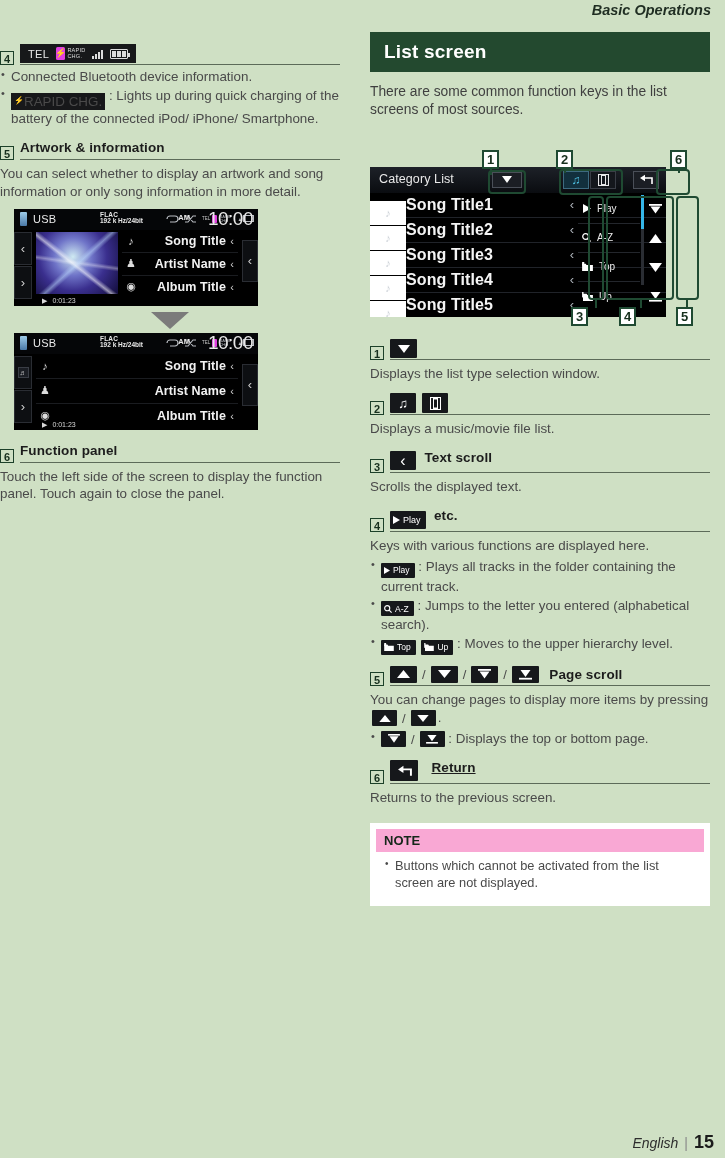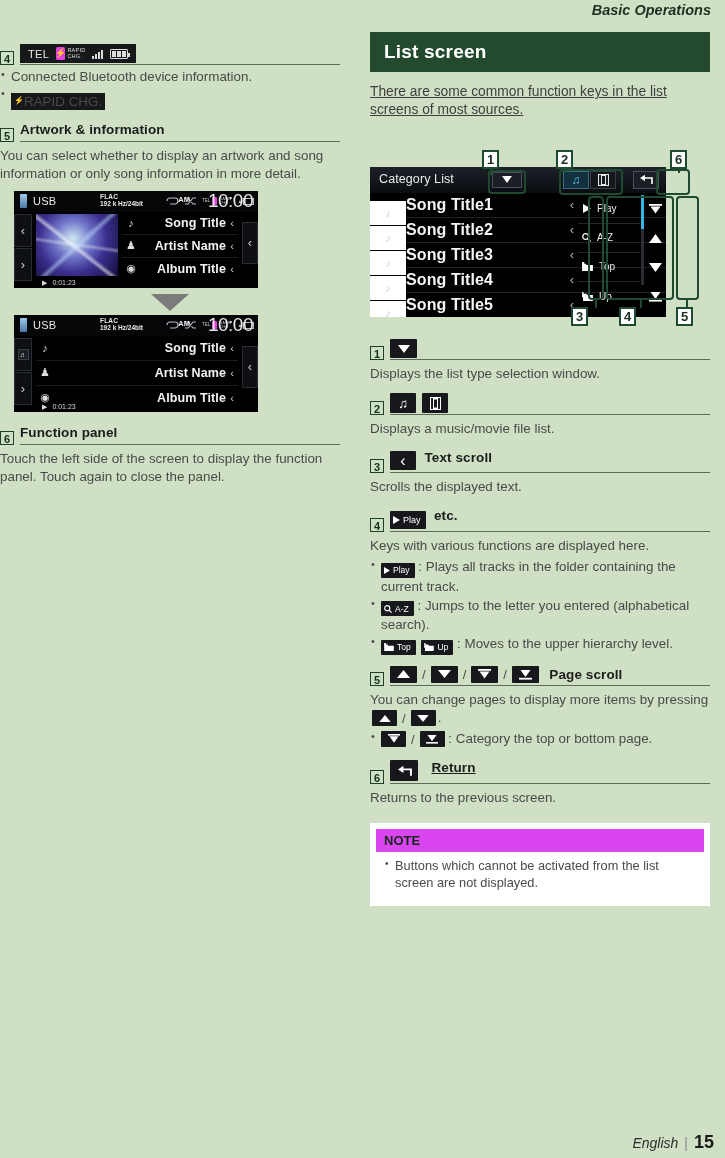--- a/index.html
+++ b/index.html
@@ -150,21 +150,21 @@
             display:flex;align-items:center;justify-content:center;color:#cfcfcf;font-size:8px;box-sizing:border-box;}
 
   .downarrow{width:0;height:0;border-left:19px solid transparent;border-right:19px solid transparent;
              border-top:17px solid #7b7b7b;margin:6px auto 4px auto;}
 
   
   .titlebar{
     background:#23492f;color:#fff;font-size:19px;font-weight:bold;
     padding:9px 14px;letter-spacing:.2px;
   }
-  .intro{font-size:13.8px;line-height:1.34;color:#3f3f3f;margin:11px 0 0 0;text-decoration:underline;}
+  .intro{font-size:13.8px;line-height:1.34;color:#3f3f3f;margin:11px 0 0 0;}
 
   
   .figwrap{position:relative;margin-top:30px;height:175px;}
   .listscreen{
     position:absolute;left:0;top:17px;width:296px;height:150px;background:#000;overflow:hidden;
   }
   .ls-head{height:26px;background:linear-gradient(#1d2128,#0a0c10);position:relative;}
   .ls-head .cat{position:absolute;left:9px;top:5px;color:#eaeaea;font-size:12.5px;letter-spacing:.1px;}
   .ls-rows{position:absolute;top:26px;left:0;right:0;bottom:0;}
   .ls-row{height:24px;display:flex;align-items:center;border-bottom:1px solid #202329;position:relative;}
@@ -185,21 +185,21 @@
   
   .cbox{position:absolute;border:2.2px solid #1f4a32;border-radius:4px;box-sizing:border-box;}
   .cnum{
     position:absolute;width:17px;height:19px;border:2.2px solid #1f4a32;background:#fff;
     color:#17301e;font-weight:bold;font-size:13px;line-height:15px;text-align:center;box-sizing:border-box;
   }
   .cline{position:absolute;width:2px;background:#1f4a32;}
 
   
   .note{margin-top:16px;background:#ffffff;padding:6px;}
-  .note .nh{background:#d946ef;color:#15271a;font-weight:bold;font-size:13px;padding:4px 8px;}
+  .note .nh{background:#f9a8d4;color:#15271a;font-weight:bold;font-size:13px;padding:4px 8px;}
   .note ul{list-style:none;margin:6px 0 8px 0;padding:0 8px;}
   .note li{position:relative;padding-left:11px;font-size:12.8px;line-height:1.32;color:#4a4a4a;}
   .note li:before{content:"\2022";position:absolute;left:1px;top:-1px;font-size:10px;}
 
   
   .footer{
     position:absolute;right:11px;bottom:5px;
     display:flex;align-items:baseline;gap:6px;color:#2d2d2d;
   }
   .footer .eng{font-style:italic;font-size:14px;}
@@ -247,20 +247,21 @@
     <ul class="bul">
       <li>Connected Bluetooth device information.</li>
       <li>
         <span class="rapidchip">
           <span class="bolt" style="width:8px;height:11px;font-size:8px;">⚡</span>
           <span class="rtxt">
             <span>RAPID</span>
             <span>CHG.</span>
           </span>
         </span>
+        <span>: Lights up during quick charging of the battery of the connected iPod/ iPhone/ Smartphone.</span>
       </li>
     </ul>
 
     <div class="sec">
       <span class="numchip">5</span>
       <span class="rule"><span class="htext">Artwork &amp; information</span></span>
     </div>
     <p class="body">You can select whether to display an artwork and song information or only song information in more detail.</p>
 
     <div class="devshot">
@@ -686,21 +687,21 @@
               </svg>
           </span>
           <span class="slash">/</span>
           <span class="key" style="width:25px;height:16px;display:inline-flex;align-items:center;justify-content:center;">
             <svg width="12" height="10" viewBox="0 0 13 11">
                 <polygon points="1.5,1 11.5,1 6.5,8" fill="#fff"></polygon>
                 <rect x="0" y="8.8" width="13" height="1.8" fill="#fff"></rect>
               </svg>
           </span>
         </span>
-        <span>: Category the top or bottom page.</span>
+        <span>: Displays the top or bottom page.</span>
       </li>
     </ul>
 
     <div class="sec">
       <span class="numchip">6</span>
       <span class="rule" style="padding-bottom:2px;">
         <span class="key big" style="width:28px;height:21px;display:inline-flex;align-items:center;justify-content:center;vertical-align:-5px;">
           <svg width="15" height="12" viewBox="0 0 14 11">
               <path d="M13 10V4H4.5" fill="none" stroke="#fff" stroke-width="1.8"></path>
               <polygon points="1,4 6,0.6 6,7.4" fill="#fff"></polygon>

